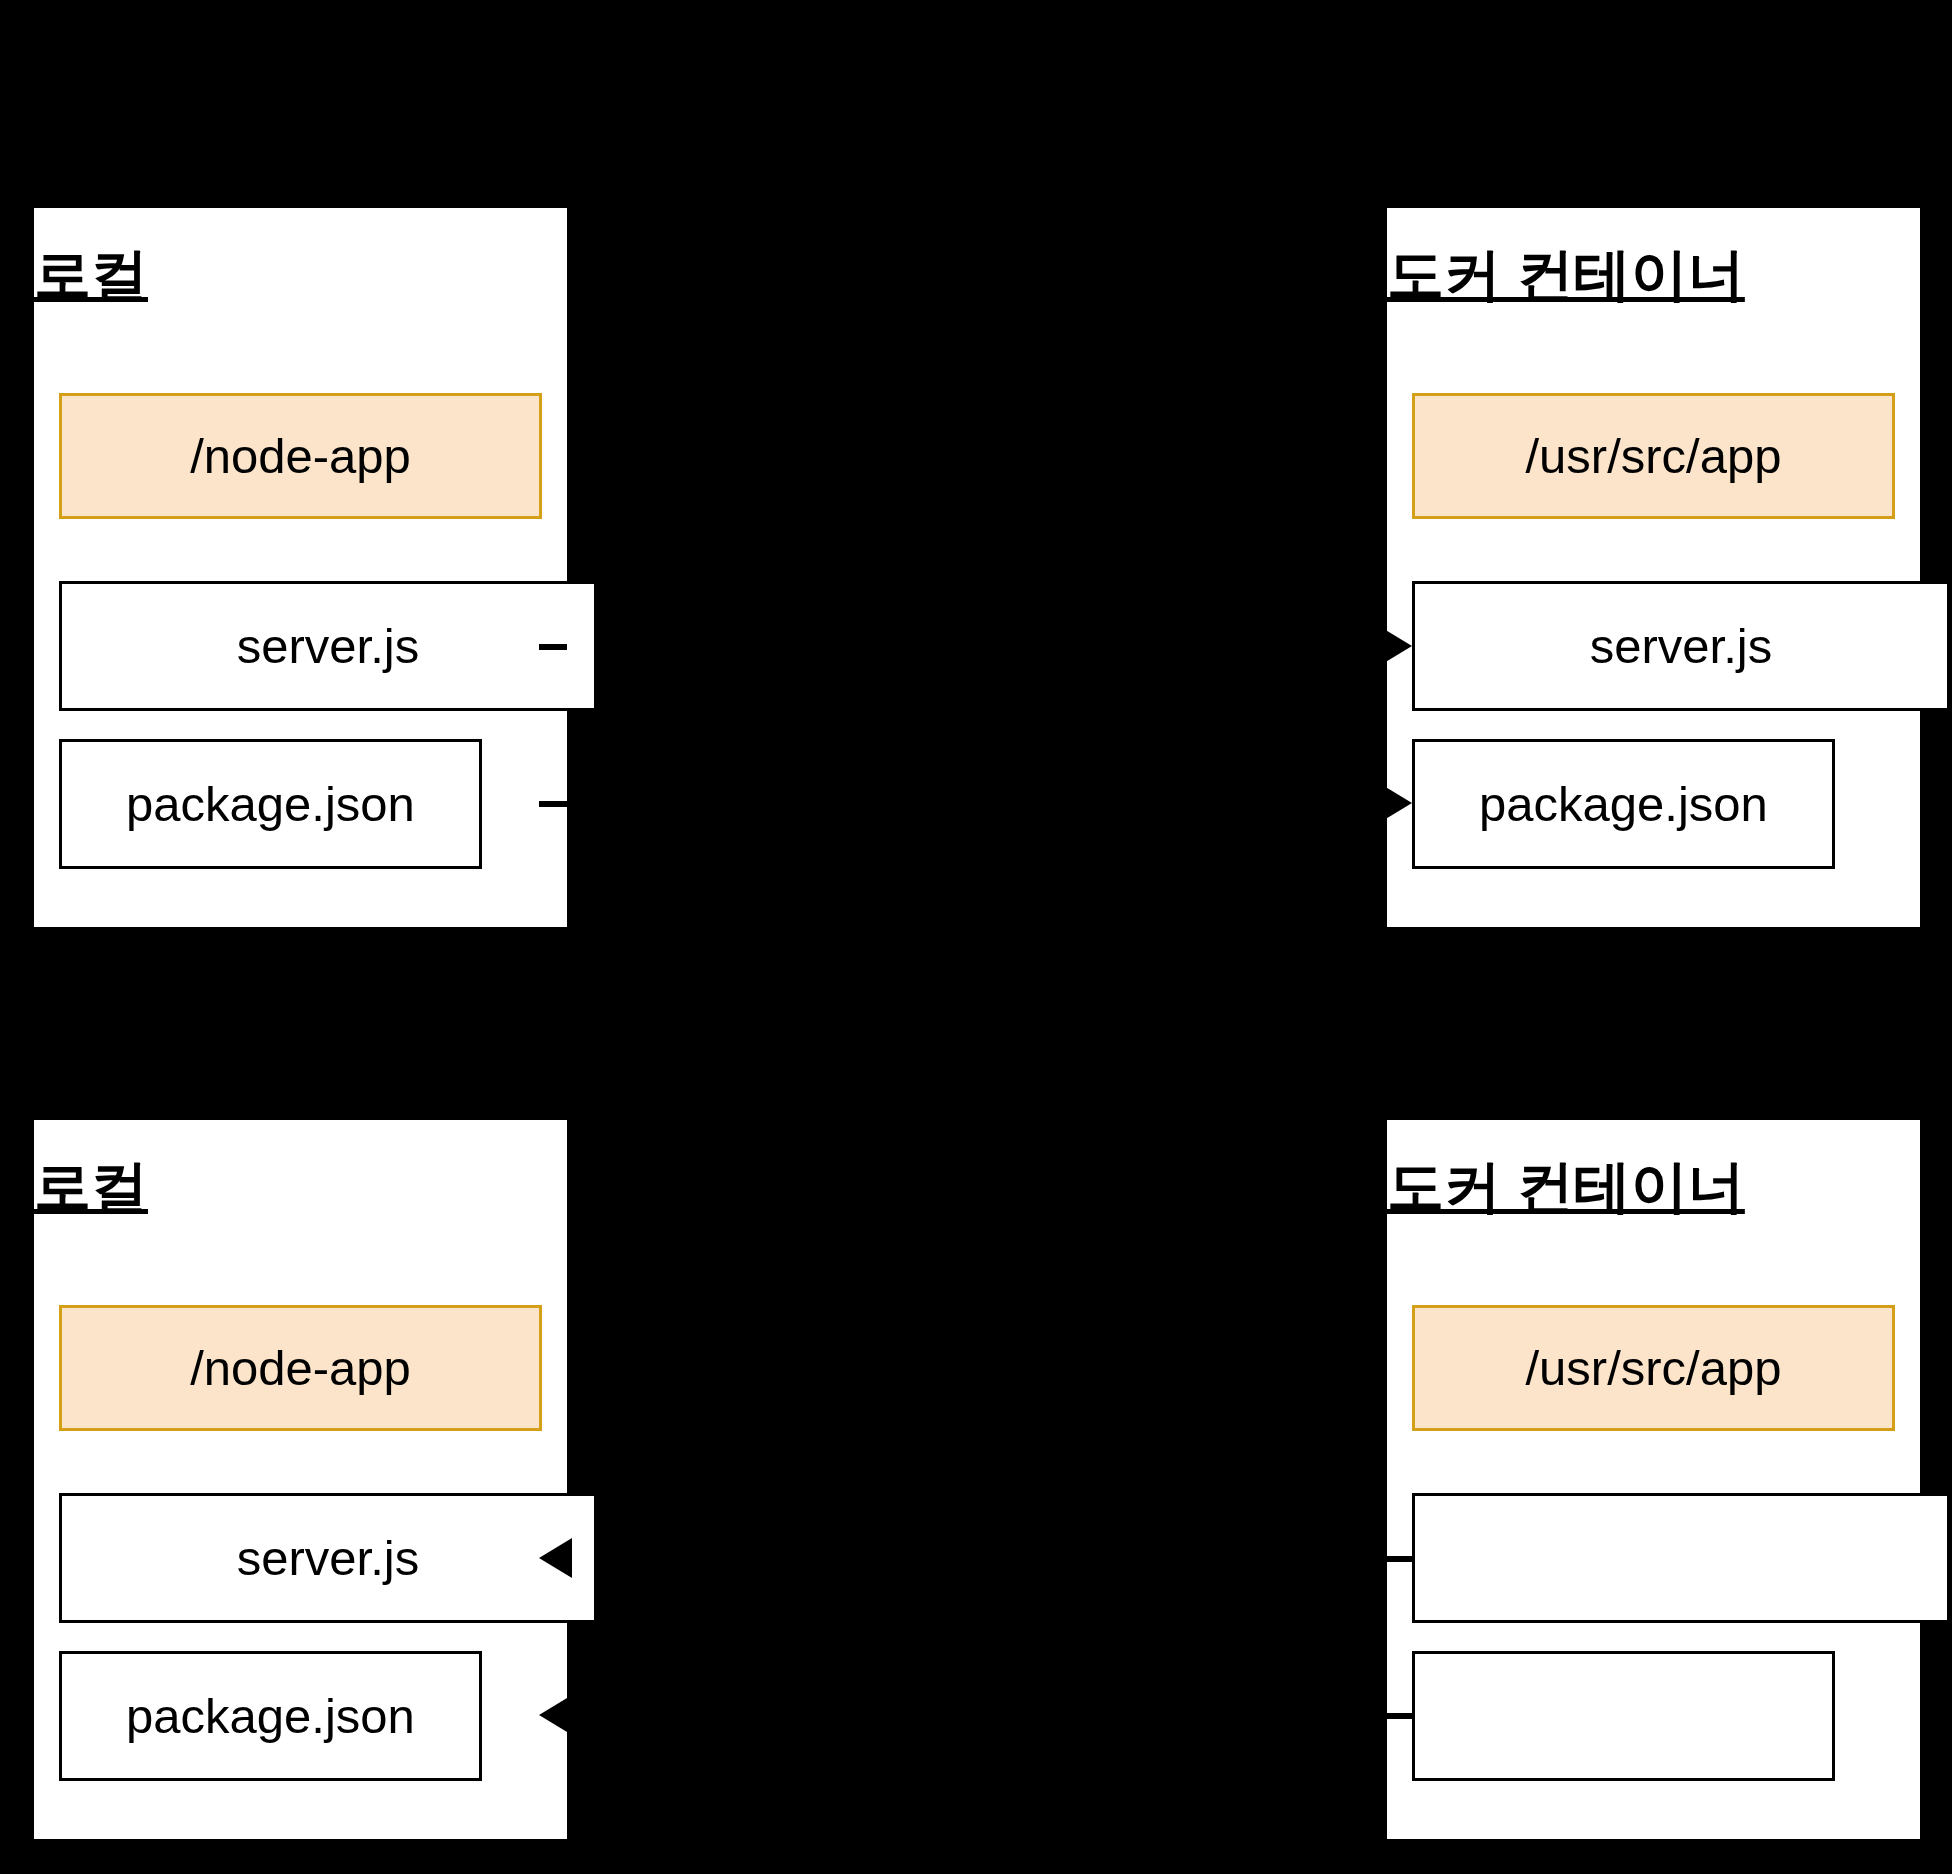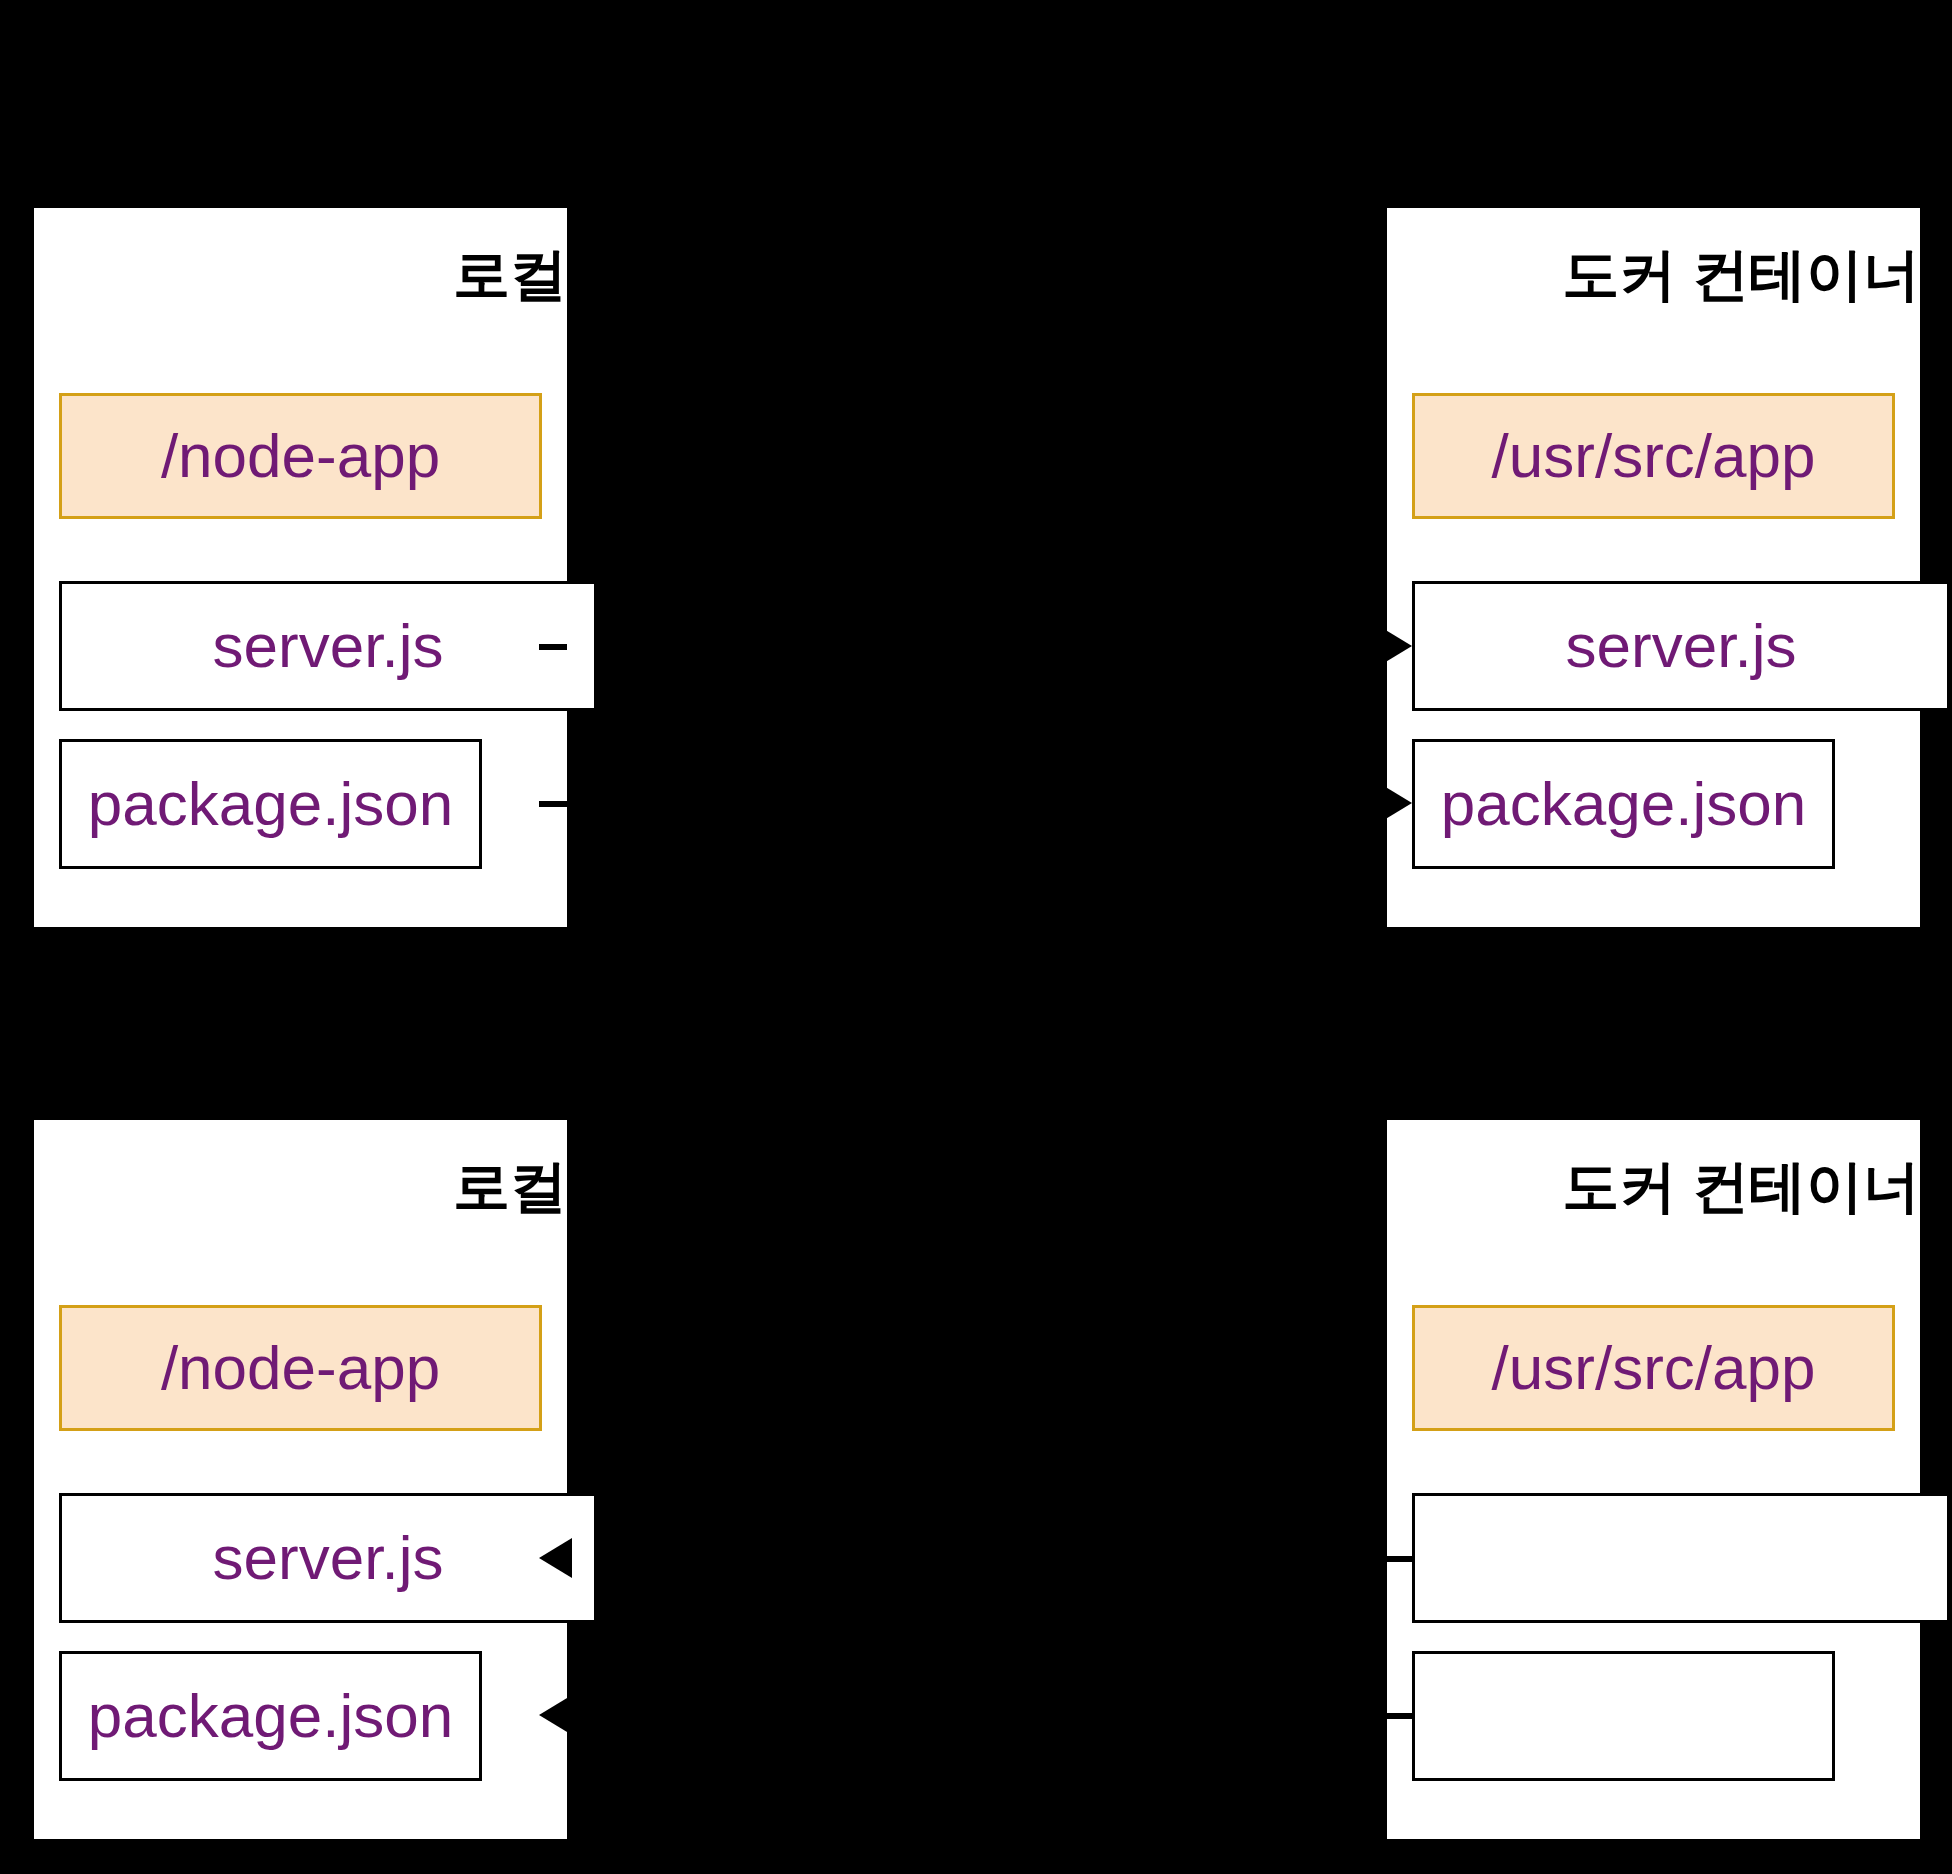--- a/index.html
+++ b/index.html
@@ -31,42 +31,43 @@
   }
   .panel-tl { left: 34px;   top: 208px;  width: 533px;  height: 719px; }
   .panel-tr { left: 1387px; top: 208px;  width: 533px;  height: 719px; }
   .panel-bl { left: 34px;   top: 1120px; width: 533px;  height: 719px; }
   .panel-br { left: 1387px; top: 1120px; width: 533px;  height: 719px; }
 
   .panel-title {
     position: absolute;
     left: 0;
     width: 100%;
-    text-align: right;
+    text-align: left;
     font-size: 57px;
     font-weight: 700;
     color: #000000;
     letter-spacing: 0px;
     line-height: 1;
     white-space: nowrap;
+    text-decoration: underline;
   }
   .title-tl { top: 38px; }
   .title-tr { top: 38px; }
   .title-bl { top: 38px; }
   .title-br { top: 38px; }
 
   
   .box {
     position: absolute;
     box-sizing: border-box;
     display: flex;
     align-items: center;
     justify-content: center;
-    font-size: 62px;
-    color: #701a75;
+    font-size: 49px;
+    color: #000000;
     line-height: 1;
     white-space: nowrap;
   }
   .box-path {
     background: #fce4ca;
     border: 3.9px solid #d4a017;
   }
   .box-file {
     background: #ffffff;
     border: 3.9px solid #000000;

